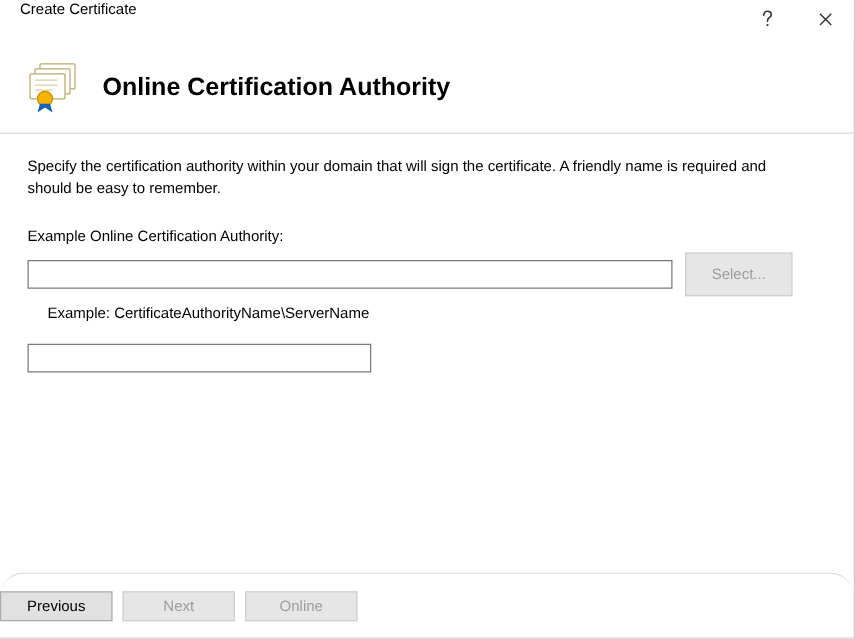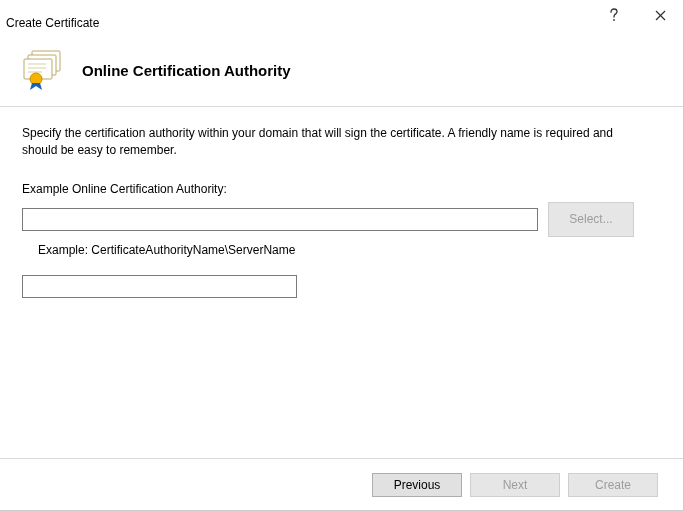--- a/index.html
+++ b/index.html
@@ -15,22 +15,22 @@
     height: 511px;
     background: #fff;
     display: flex;
     flex-direction: column;
     border-right: 1px solid #ccc;
     border-bottom: 1px solid #ccc;
   }
   .titlebar {
     height: 30px;
     display: flex;
-    align-items: flex-end;
-    padding-left: 6px;
+    align-items: flex-start;
+    padding-left: 16px;
     background: #fff;
   }
   .titlebar .title {
     flex: 1;
     font-size: 12px;
   }
   .titlebar .ctrl {
     width: 46px;
     height: 30px;
     display: flex;
@@ -48,21 +48,21 @@
   .header .icon-wrap {
     width: 48px;
     height: 48px;
     display: flex;
     align-items: center;
     justify-content: center;
     margin-right: 14px;
   }
   .header h1 {
     margin: 0;
-    font-size: 15px;
+    font-size: 20px;
     font-weight: bold;
   }
   .body {
     flex: 1;
     padding: 18px 22px 0 22px;
   }
   .intro {
     font-size: 12px;
     line-height: 1.45;
     margin-bottom: 22px;
@@ -112,23 +112,24 @@
   .example {
     margin-top: 6px;
     font-size: 12px;
     margin-left: 16px;
   }
   .footer {
     height: 52px;
     border-top: 1px solid #d9d9d9;
     display: flex;
     align-items: center;
-    justify-content: flex-end;
-    padding-right: 25px;
+    justify-content: flex-start;
+    padding-right: 0;
     gap: 8px;
+    border-radius: 19px;
   }
   .footer .btn {
     min-width: 90px;
     height: 24px;
   }
 </style>
 </head>
 <body>
 
 <div class="window">
@@ -176,16 +177,16 @@
     <div class="example">Example: CertificateAuthorityName\ServerName</div>
 
     <div style="height:18px"></div>
 
     <input type="text" class="text friendly-input" id="friendly" autofocus="" value="" style="">
   </div>
 
   <div class="footer">
     <button class="btn">Previous</button>
     <button class="btn disabled" disabled="">Next</button>
-    <button class="btn disabled" disabled="">Create</button>
+    <button class="btn disabled" disabled="">Online</button>
   </div>
 
 </div>
 
 </body></html>

